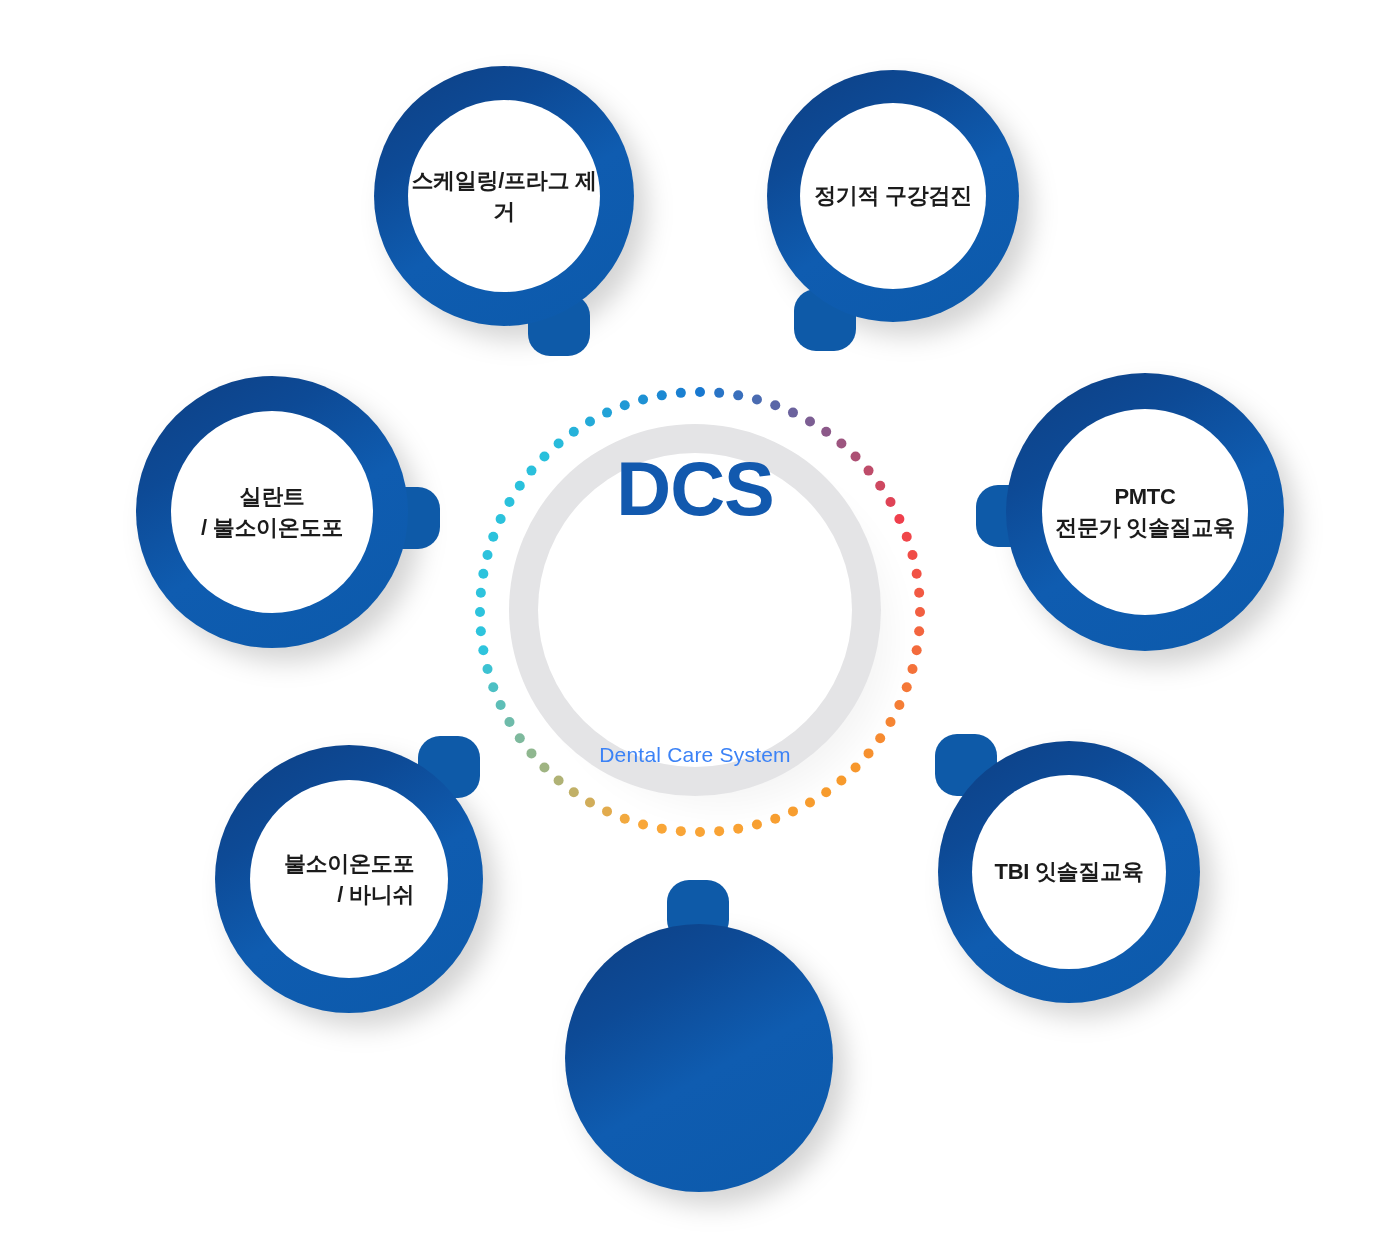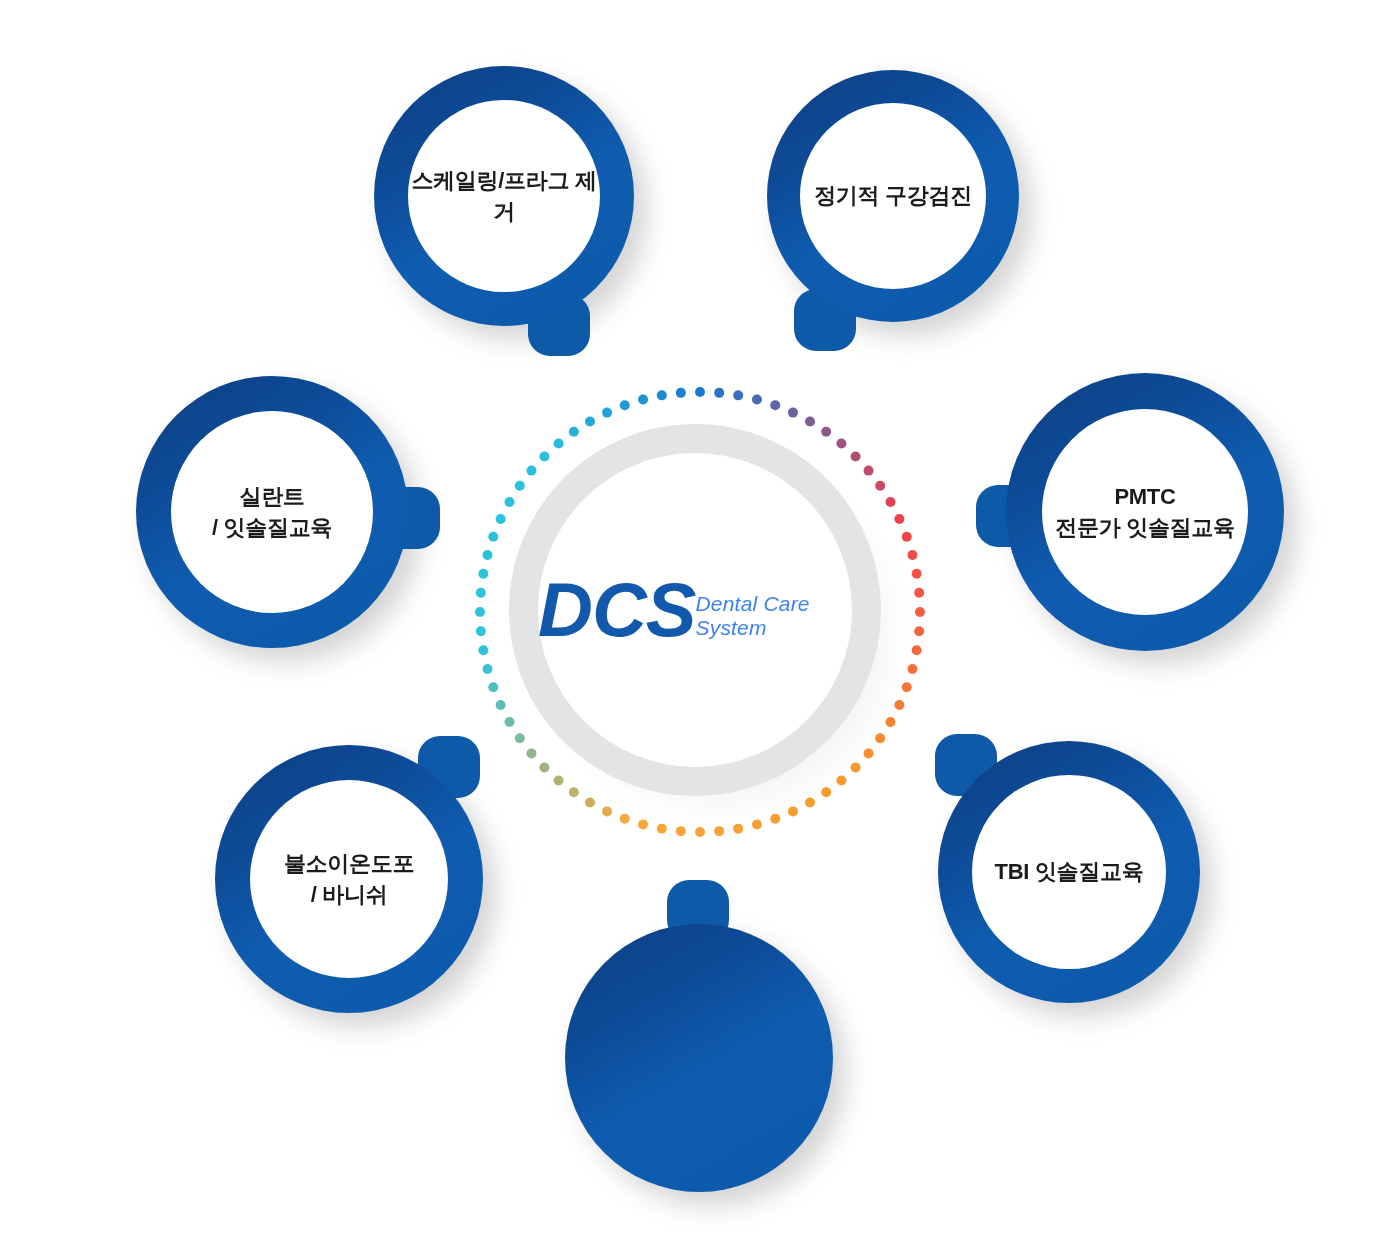--- a/index.html
+++ b/index.html
@@ -20,22 +20,22 @@
     background:#e4e4e6;
     z-index:4;
   }
   .hub-inner{
     position:absolute;
     left:538px;top:453px;
     width:314px;height:314px;
     border-radius:50%;
     background:#ffffff;
     z-index:6;
-    display:flex;
-    align-items:center;justify-content:space-between;font-style:italic;
+    display:flex;flex-direction:column;
+    align-items:center;justify-content:space-between;
   }
   .hub-shadow{
     position:absolute;
     left:509px;top:424px;
     width:372px;height:372px;
     border-radius:50%;
     z-index:3;
     background:radial-gradient(circle at 50% 50%, rgba(0,0,0,0) 49%, rgba(0,0,0,0.055) 50%, rgba(0,0,0,0) 72%);
     transform:translate(26px,26px);
     filter:blur(9px);
@@ -225,29 +225,29 @@
       </div>
       <div class="node" style="left: 565px; top: 924px; width: 268px; height: 268px;">
         <div class="node-shadow"></div>
         <div class="node-tail" style="left: 102px; top: -44px;"></div>
         <div class="node-ring"></div>
       </div>
       <div class="node" style="left: 215px; top: 745px; width: 268px; height: 268px;">
         <div class="node-shadow"></div>
         <div class="node-tail" style="left: 203px; top: -9px;"></div>
         <div class="node-ring"></div>
-        <div class="node-core" style="width: 198px; height: 198px; left: 35px; top: 35px;">
+        <div class="node-core" style="width: 198px; height: 198px; left: 35px; top: 35px; text-align: right;">
           <div class="node-label">불소이온도포
 / 바니쉬</div>
         </div>
       </div>
       <div class="node" style="left: 136px; top: 376px; width: 272px; height: 272px;">
         <div class="node-shadow"></div>
         <div class="node-tail" style="left: 242px; top: 111px;"></div>
         <div class="node-ring"></div>
         <div class="node-core" style="width: 202px; height: 202px; left: 35px; top: 35px;">
           <div class="node-label">실란트
-/ 잇솔질교육</div>
+/ 불소이온도포</div>
         </div>
       </div>
     </div>
 
 </div>
 
 </body></html>

